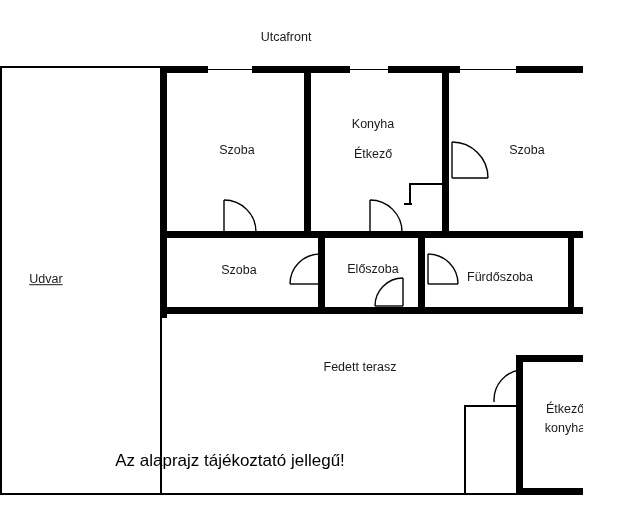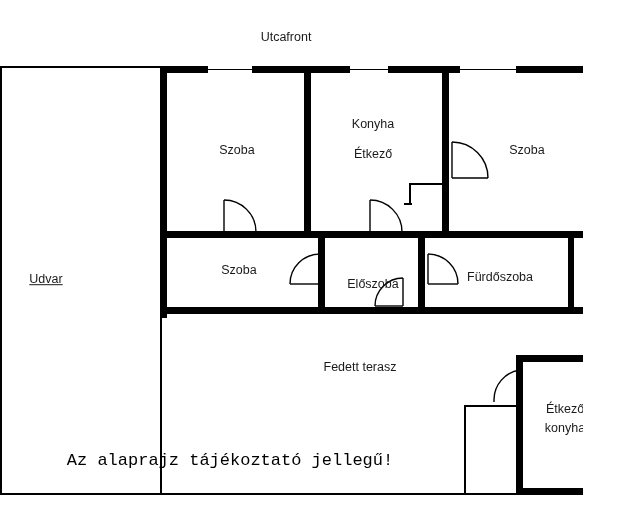--- a/index.html
+++ b/index.html
@@ -33,21 +33,20 @@
     text-align: center;
     transform: translate(-50%, -50%);
     font-family: "Liberation Sans", sans-serif;
   }
   .label.vertical {
     transform: translate(-50%, -50%) rotate(-90deg);
   }
   .label.big {
     font-size: 17px;
     color: #000000;
-    font-family: Liberation Mono, monospace;
   }
   
   .door {
     position: absolute;
   }
   .door svg {
     display: block;
     overflow: visible;
   }
   .door path, .door line {
@@ -180,21 +179,21 @@
 
   <div class="label" style="left:286px; top:38px;">Utcafront</div>
   <div class="label" style="left:46px; top:280px;text-decoration:underline;">Udvar</div>
 
   <div class="label" style="left:237px; top:151px;">Szoba</div>
   <div class="label" style="left:373px; top:125px;">Konyha</div>
   <div class="label" style="left:373px; top:155px;">Étkező</div>
   <div class="label" style="left:527px; top:151px;">Szoba</div>
 
   <div class="label" style="left:239px; top:271px;">Szoba</div>
-  <div class="label" style="left:373px; top:285px;">Előszoba</div>
+  <div class="label" style="left:373px; top:270px;">Előszoba</div>
   <div class="label" style="left:500px; top:278px;">Fürdőszoba</div>
   <div class="label vertical" style="left:589px; top:272px;">Fürdőszoba</div>
 
   <div class="label" style="left:340px; top:368px;padding-left:40px;">Fedett terasz</div>
   <div class="label" style="left:565px; top:410px;">Étkező</div>
   <div class="label" style="left:565px; top:429px;">konyha</div>
 
   <div class="label big" style="left:230px; top:461px;">Az alaprajz tájékoztató jellegű!</div>
 
 </div>

